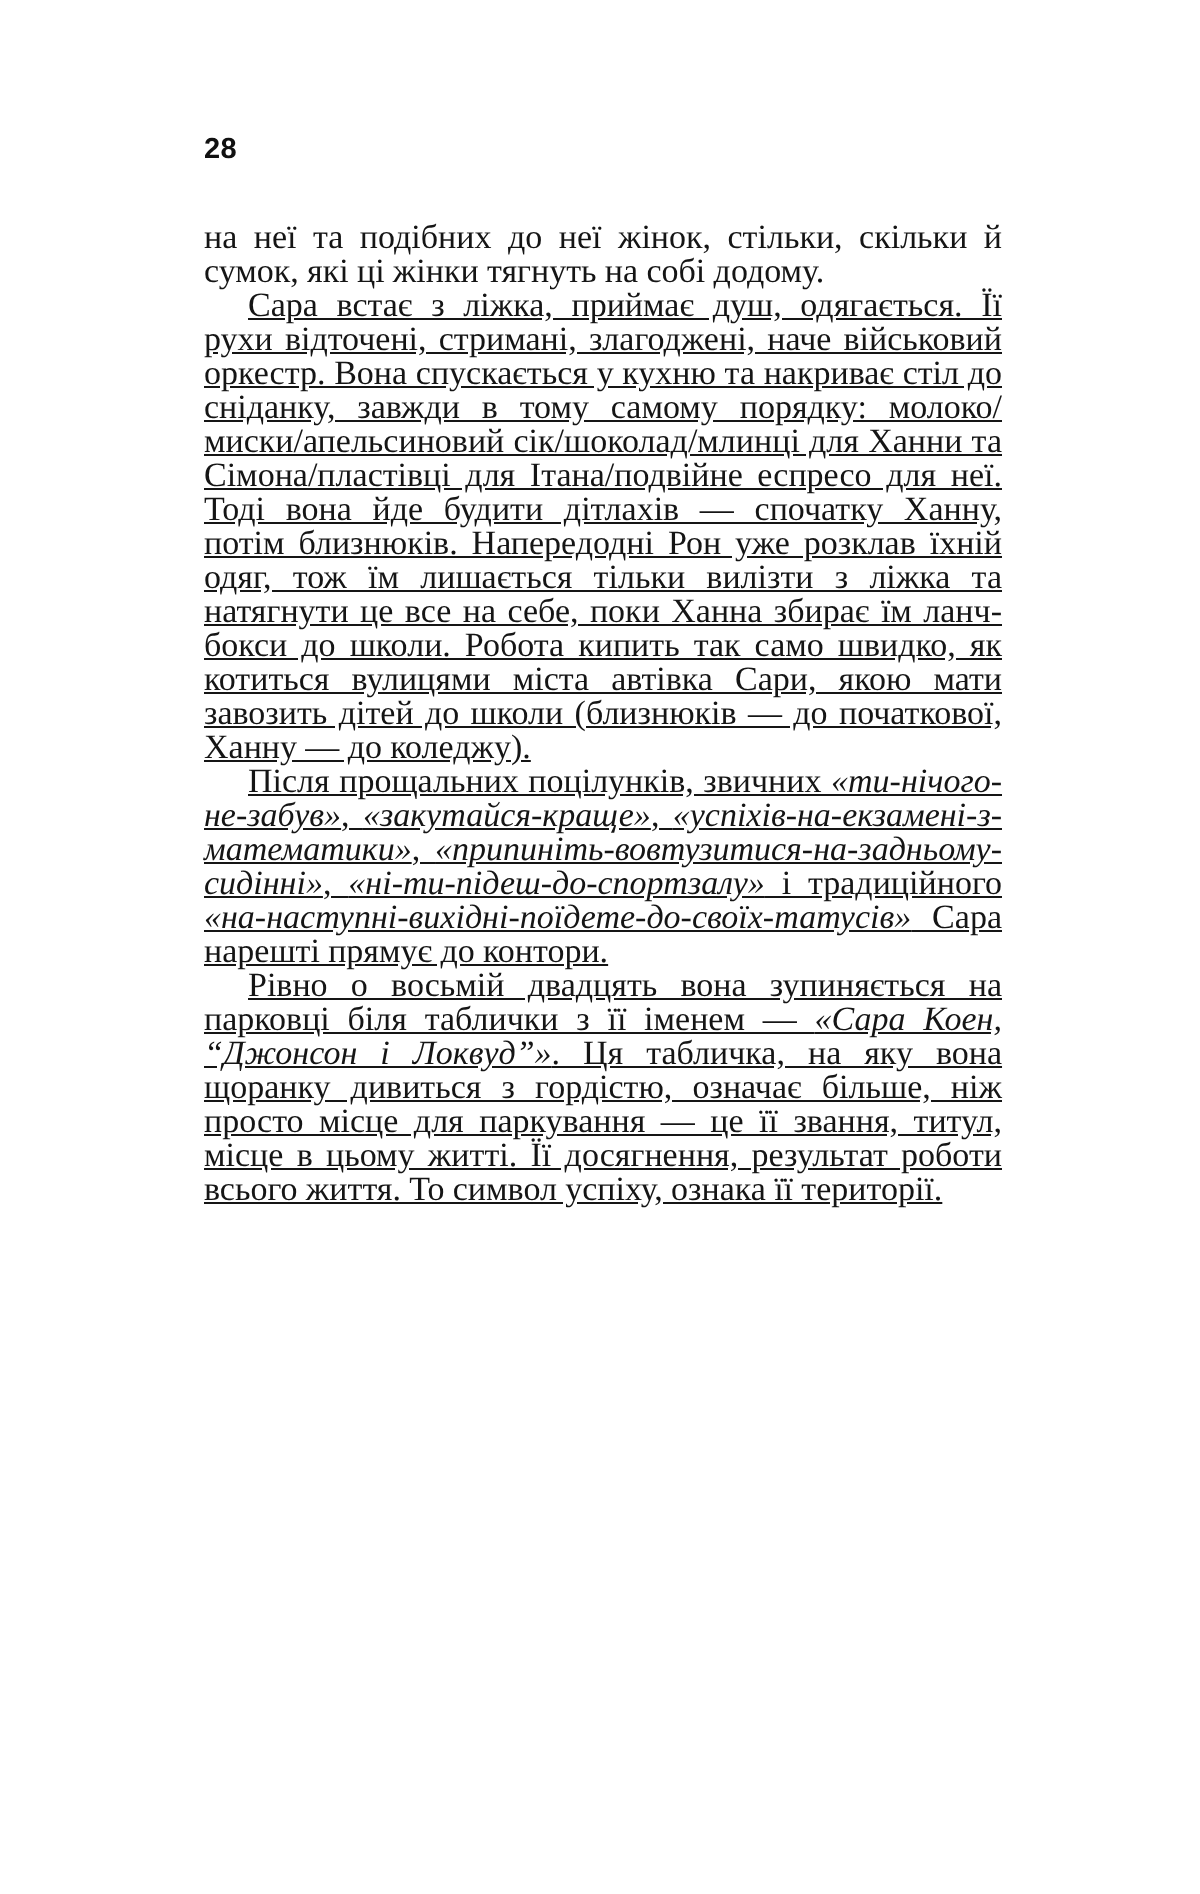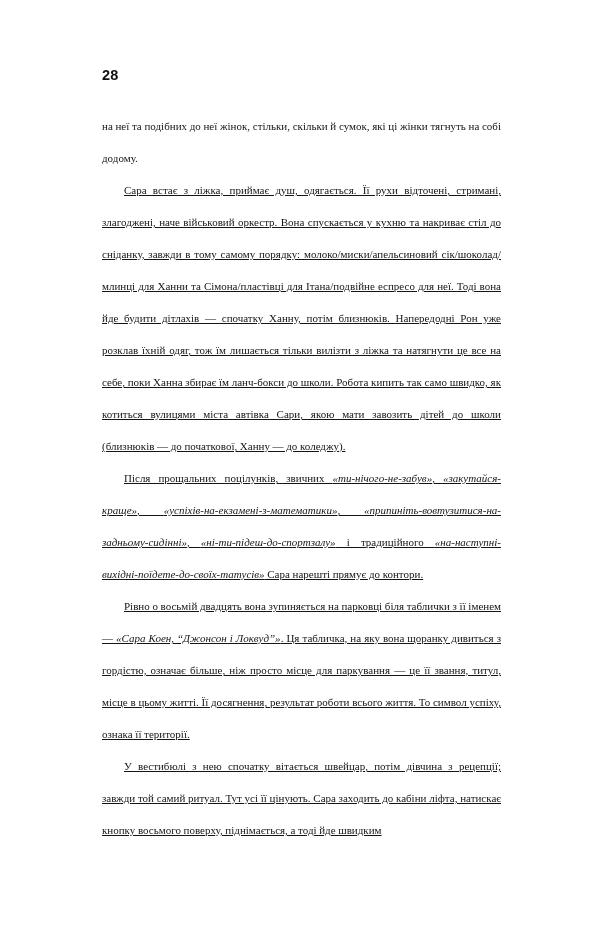--- a/index.html
+++ b/index.html
@@ -38,22 +38,22 @@
 
   .textblock {
     position: absolute;
     left: 102px;
     top: 110px;
     width: 399px;
   }
 
   p.para {
     margin: 0;
-    font-size: 11px;
-    line-height: 32px;
+    font-size: 17px;
+    line-height: 17px;
     text-align: justify;
     text-justify: inter-word;
     hyphens: manual;
     -webkit-hyphens: manual;
     word-spacing: -0.1px;
     color: #151515;
   }
 
   p.para.indent {
     text-indent: 22px;
@@ -78,16 +78,15 @@
   <div class="textblock">
 
     <p class="para flush">на неї та подібних до неї жінок, стільки, скільки й сумок, які ці жінки тягнуть на собі додому.</p>
 
     <p class="para indent">Сара встає з ліжка, приймає душ, одягається. Її рухи відточені, стримані, злагоджені, наче військовий оркестр. Вона спускається у кухню та накриває стіл до сніданку, завжди в тому самому порядку: молоко/миски/апельсиновий сік/шоколад/млинці для Ханни та Сімона/пластівці для Ітана/подвійне еспресо для неї. Тоді вона йде будити дітлахів — спочатку Ханну, потім близнюків. Напередодні Рон уже розклав їхній одяг, тож їм лишається тільки вилізти з ліжка та натягнути це все на себе, поки Ханна збирає їм ланч-бокси до школи. Робота кипить так само швидко, як котиться вулицями міста автівка Сари, якою мати завозить дітей до школи (близнюків — до початкової, Ханну — до коледжу).</p>
 
     <p class="para indent"><span>Після прощальних поцілунків, звичних </span><span class="it">«ти-нічого-не-забув»</span><span>, </span><span class="it">«закутайся-краще»</span><span>, </span><span class="it">«успіхів-на-екзамені-з-математики»</span><span>, </span><span class="it">«припиніть-вовтузитися-на-задньому-сидінні»</span><span>, </span><span class="it">«ні-ти-підеш-до-спортзалу»</span><span> і традиційного </span><span class="it">«на-наступні-вихідні-поїдете-до-своїх-татусів»</span><span> Сара нарешті прямує до контори.</span></p>
 
     <p class="para indent"><span>Рівно о восьмій двадцять вона зупиняється на парковці біля таблички з її іменем — </span><span class="it">«Сара Коен, “Джонсон і Локвуд”»</span><span>. Ця табличка, на яку вона щоранку дивиться з гордістю, означає більше, ніж просто місце для паркування — це її звання, титул, місце в цьому житті. Її досягнення, результат роботи всього життя. То символ успіху, ознака її території.</span></p>
 
-    <p class="para indent">У вестибюлі з нею спочатку вітається швейцар, потім дівчина з рецепції; завжди той самий ритуал. Тут усі її цінують. Сара заходить до кабіни ліфта, натискає кнопку восьмого поверху, піднімається, а тоді йде швидким</p>
 
   </div>
 </div>
 
 </body></html>

